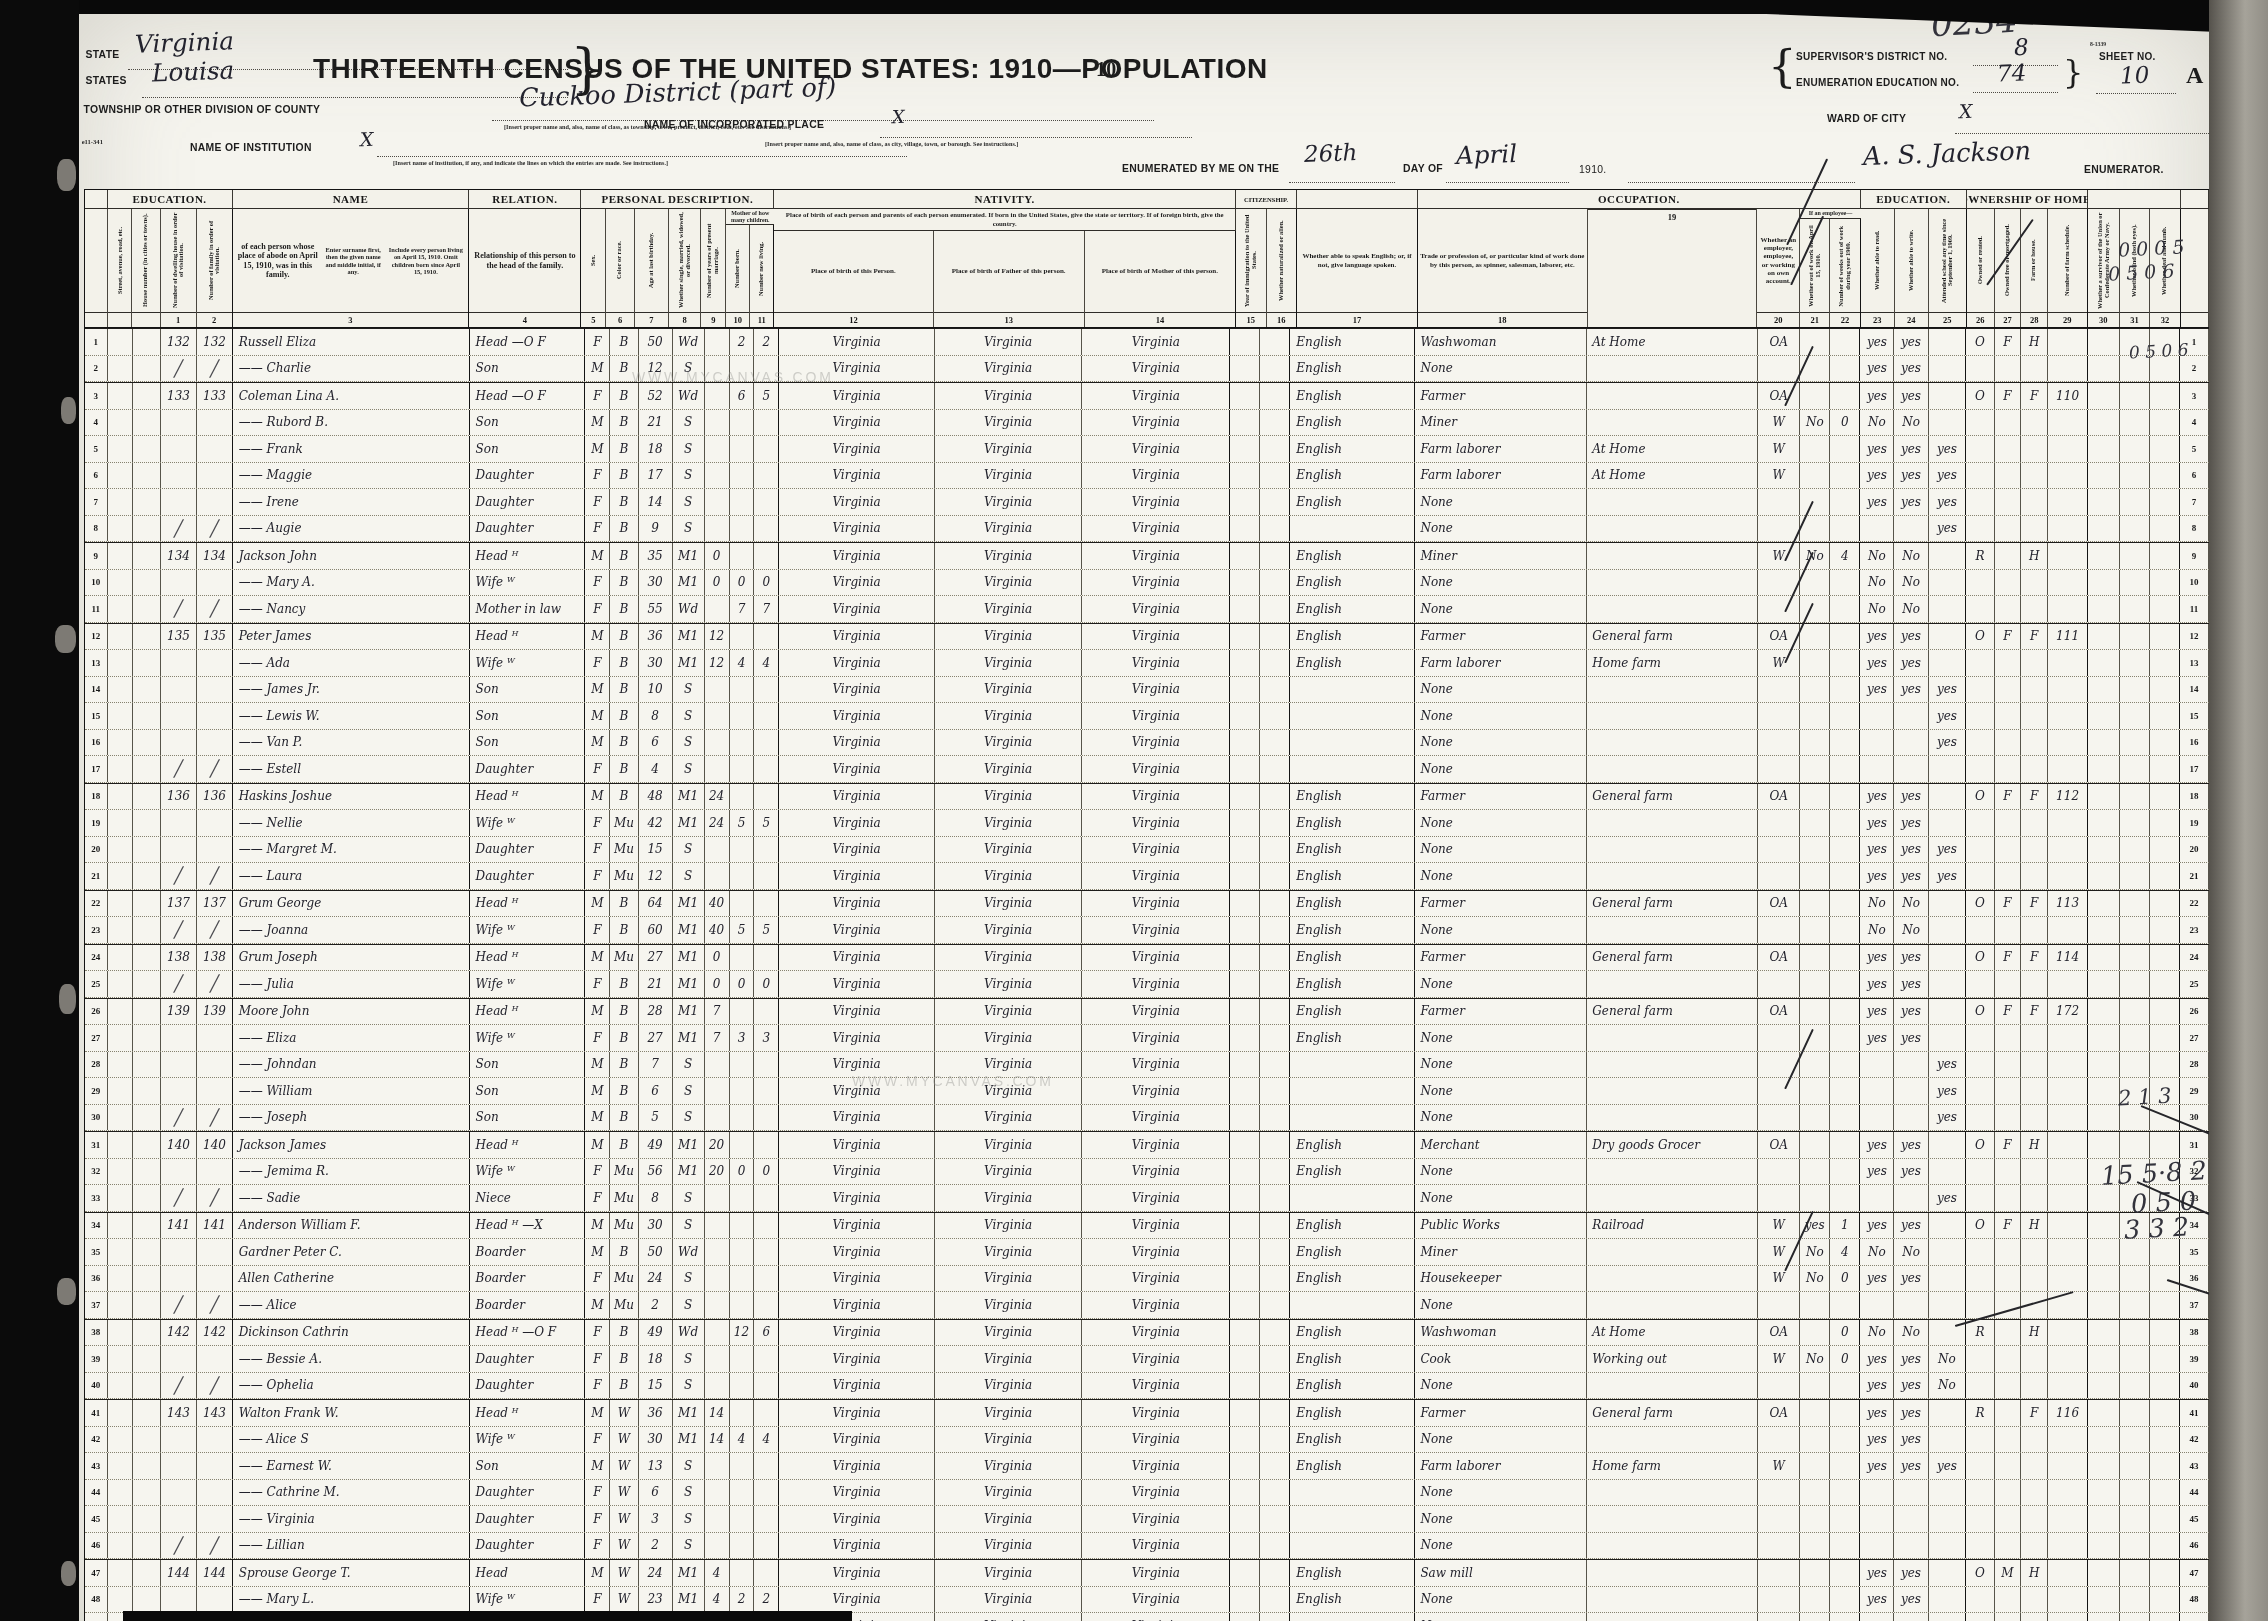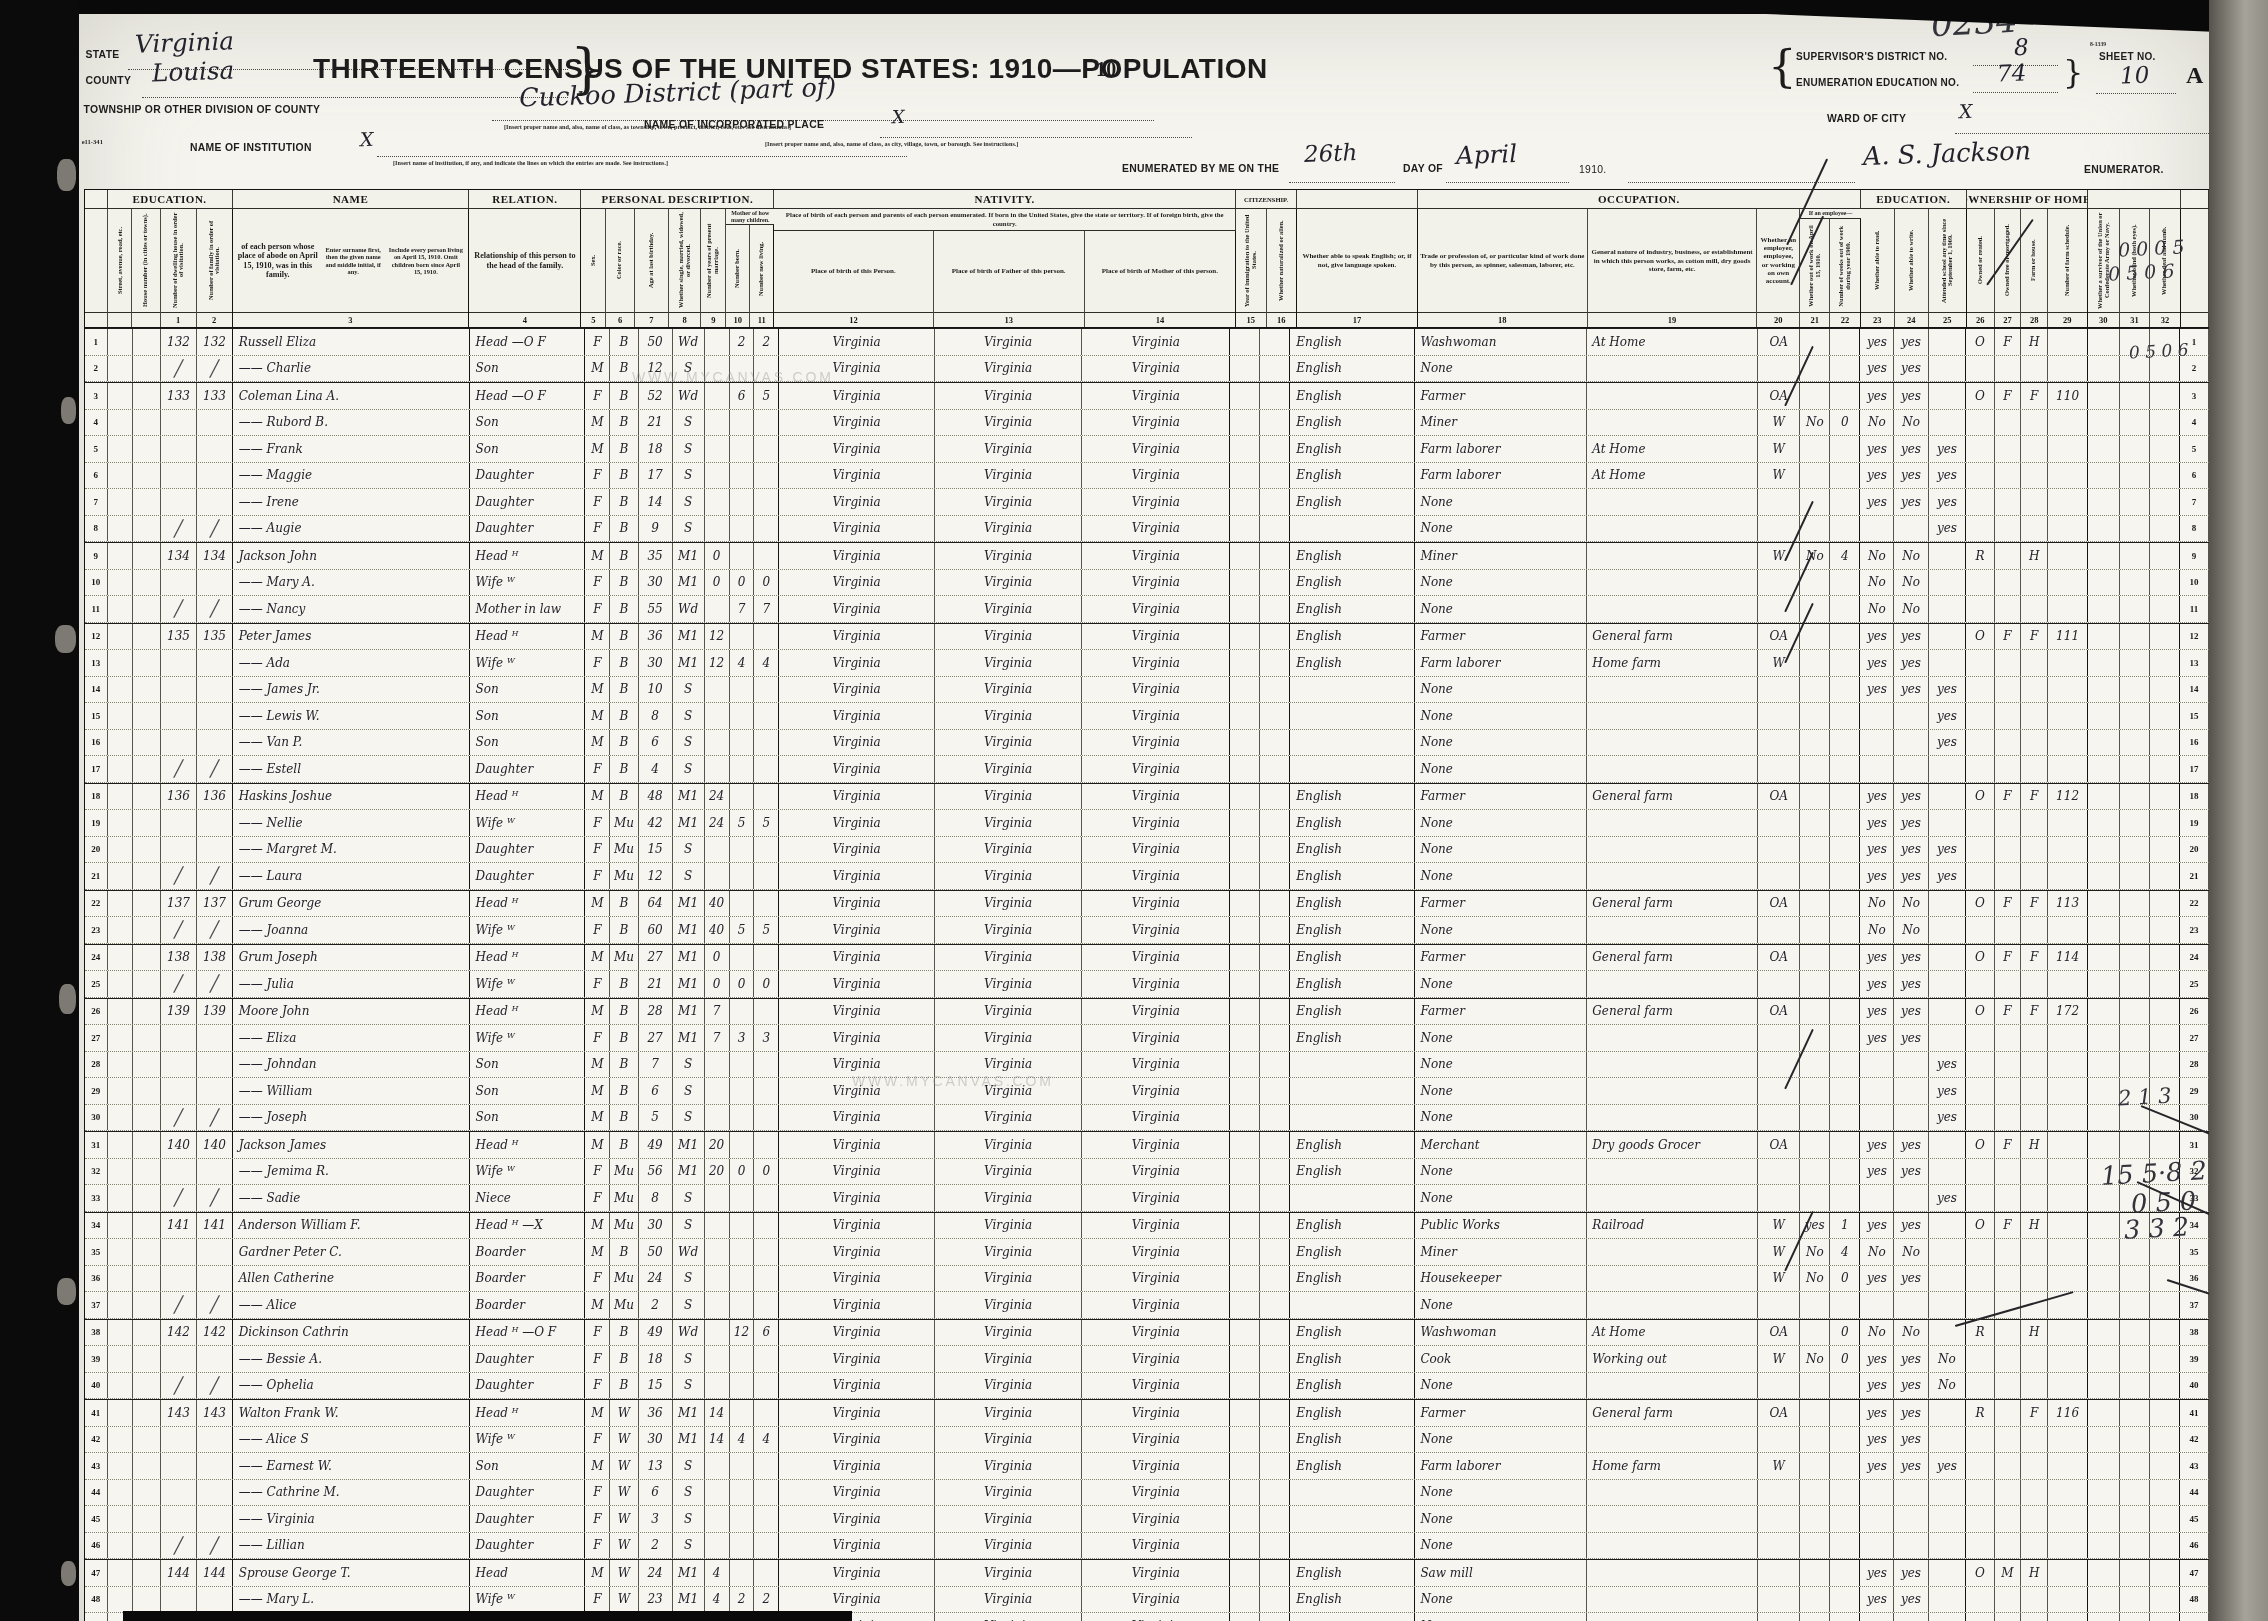--- a/index.html
+++ b/index.html
@@ -65,21 +65,21 @@
 </style>
 </head>
 <body>
 
 <div id="stage">
   <div id="page">
 
     <div class="lbl" style="left:9.5px;top:36px;font-size:10.4px;">STATE</div>
     <div class="hval hwc" style="left:59px;top:15px;font-size:24.6px;">Virginia</div>
     <div class="dot" style="left:52px;top:55px;width:440px;"></div>
-    <div class="lbl" style="left:9.5px;top:62px;font-size:10.4px;">COUNTY</div>
+    <div class="lbl" style="left:9.5px;top:62px;font-size:10.4px;">STATES</div>
     <div class="hval hwc" style="left:76px;top:44px;font-size:24.6px;">Louisa</div>
     <div class="dot" style="left:66px;top:83px;width:426px;"></div>
     <div class="brace" style="left:494px;top:23px;font-size:55px;">}</div>
 
     <div class="lbl" style="left:237px;top:40px;width:946px;text-align:center;font-size:28px;letter-spacing:0.5px;">THIRTEENTH CENSUS OF THE UNITED STATES: 1910—POPULATION</div>
     <div class="lbl" style="left:1020px;top:45px;font-size:20px;font-family:'Liberation Serif',serif;">10</div>
 
     <div class="lbl" style="left:7.6px;top:91px;font-size:10.4px;">TOWNSHIP OR OTHER DIVISION OF COUNTY</div>
     <div class="hval hwc" style="left:443px;top:64px;font-size:25.6px;">Cuckoo District (part of)</div>
     <div class="dot" style="left:416px;top:106px;width:662px;"></div>
@@ -260,21 +260,20 @@
             </div>
           </div>
           <div class="hgroup" style="width: 443px;">
             <div class="gtitle">OCCUPATION.</div>
             <div class="gcols">
               <div class="hcol" style="width: 170px;">
                 <div class="hlab">Trade or profession of, or particular kind of work done by this person, as spinner, salesman, laborer, etc.</div>
                 <div class="hnum">18</div>
               </div>
               <div class="hcol" style="width: 170px;">
-                <div class="hlab">General nature of industry, business, or establishment in which this person works, as cotton mill, dry goods store, farm, etc.</div>
                 <div class="hnum">19</div>
               </div>
               <div class="hcol" style="width: 42px;">
                 <div class="hlab">Whether an employer, employee, or working on own account.</div>
                 <div class="hnum">20</div>
               </div>
               <div class="hsub" style="width: 61px;">
                 <div class="hsubt">If an employee—</div>
                 <div class="gcols">
                   <div class="hcol" style="width: 30px;">

